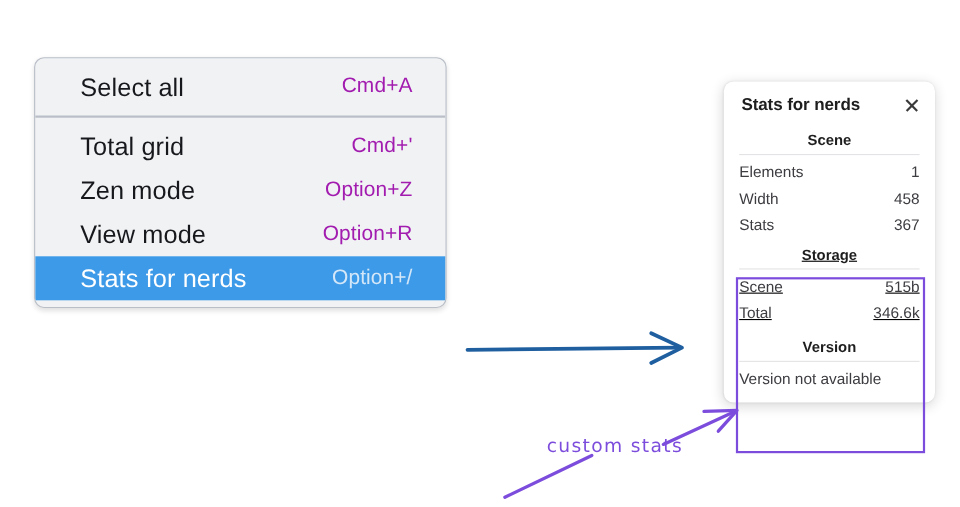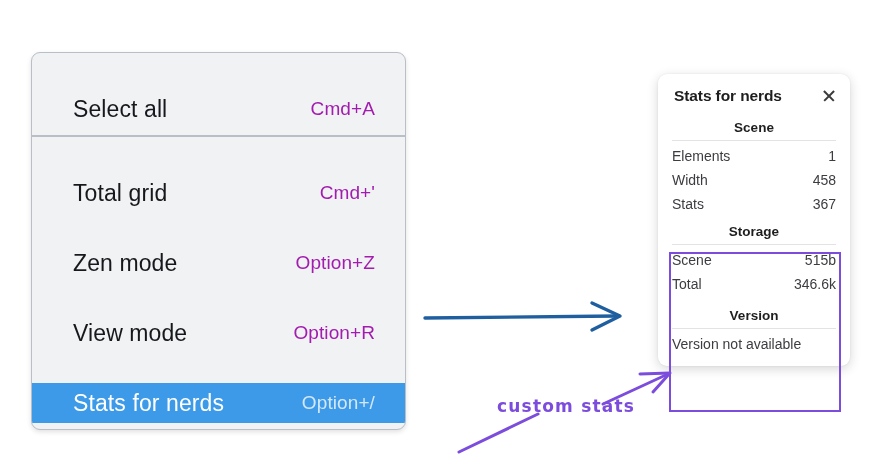--- a/index.html
+++ b/index.html
@@ -36,21 +36,20 @@
     background: #b9bec7;
   }
   .menu-item {
     display: flex;
     align-items: center;
     justify-content: space-between;
     height: 40px;
     padding: 0 30px 0 41px;
     box-sizing: border-box;
     cursor: default;
-    margin-top: 30px;
   }
   .menu-item .label {
     font-size: 23px;
     color: #16181c;
     letter-spacing: 0.1px;
   }
   .menu-item .shortcut {
     font-size: 19px;
     color: #a21caf;
     letter-spacing: 0.1px;
@@ -163,21 +162,21 @@
     width: 873px;
     height: 461px;
     pointer-events: none;
   }
   #custom-stats-text {
     position: absolute;
     left: 497px;
     top: 396px;
     font-family: "DejaVu Sans", sans-serif;
     font-size: 17px;
-    font-weight: bold;
+    font-weight: normal;
     color: #7c4ddc;
     letter-spacing: 1.2px;
     white-space: nowrap;
   }
 </style>
 </head>
 <body>
 
 <div id="context-menu">
 
@@ -228,21 +227,21 @@
     <div class="stat-row">
       <span class="lbl">Width</span>
       <span class="val">458</span>
     </div>
     <div class="stat-row">
       <span class="lbl">Stats</span>
       <span class="val">367</span>
     </div>
   </div>
 
-  <div class="section" style="margin-top:6px;">
+  <div class="section" style="margin-top:6px;text-decoration:underline;">
     <div class="section-title">Storage</div>
     <div class="section-rule"></div>
     <div class="stat-row">
       <span class="lbl">Scene</span>
       <span class="val">515b</span>
     </div>
     <div class="stat-row">
       <span class="lbl">Total</span>
       <span class="val">346.6k</span>
     </div>

